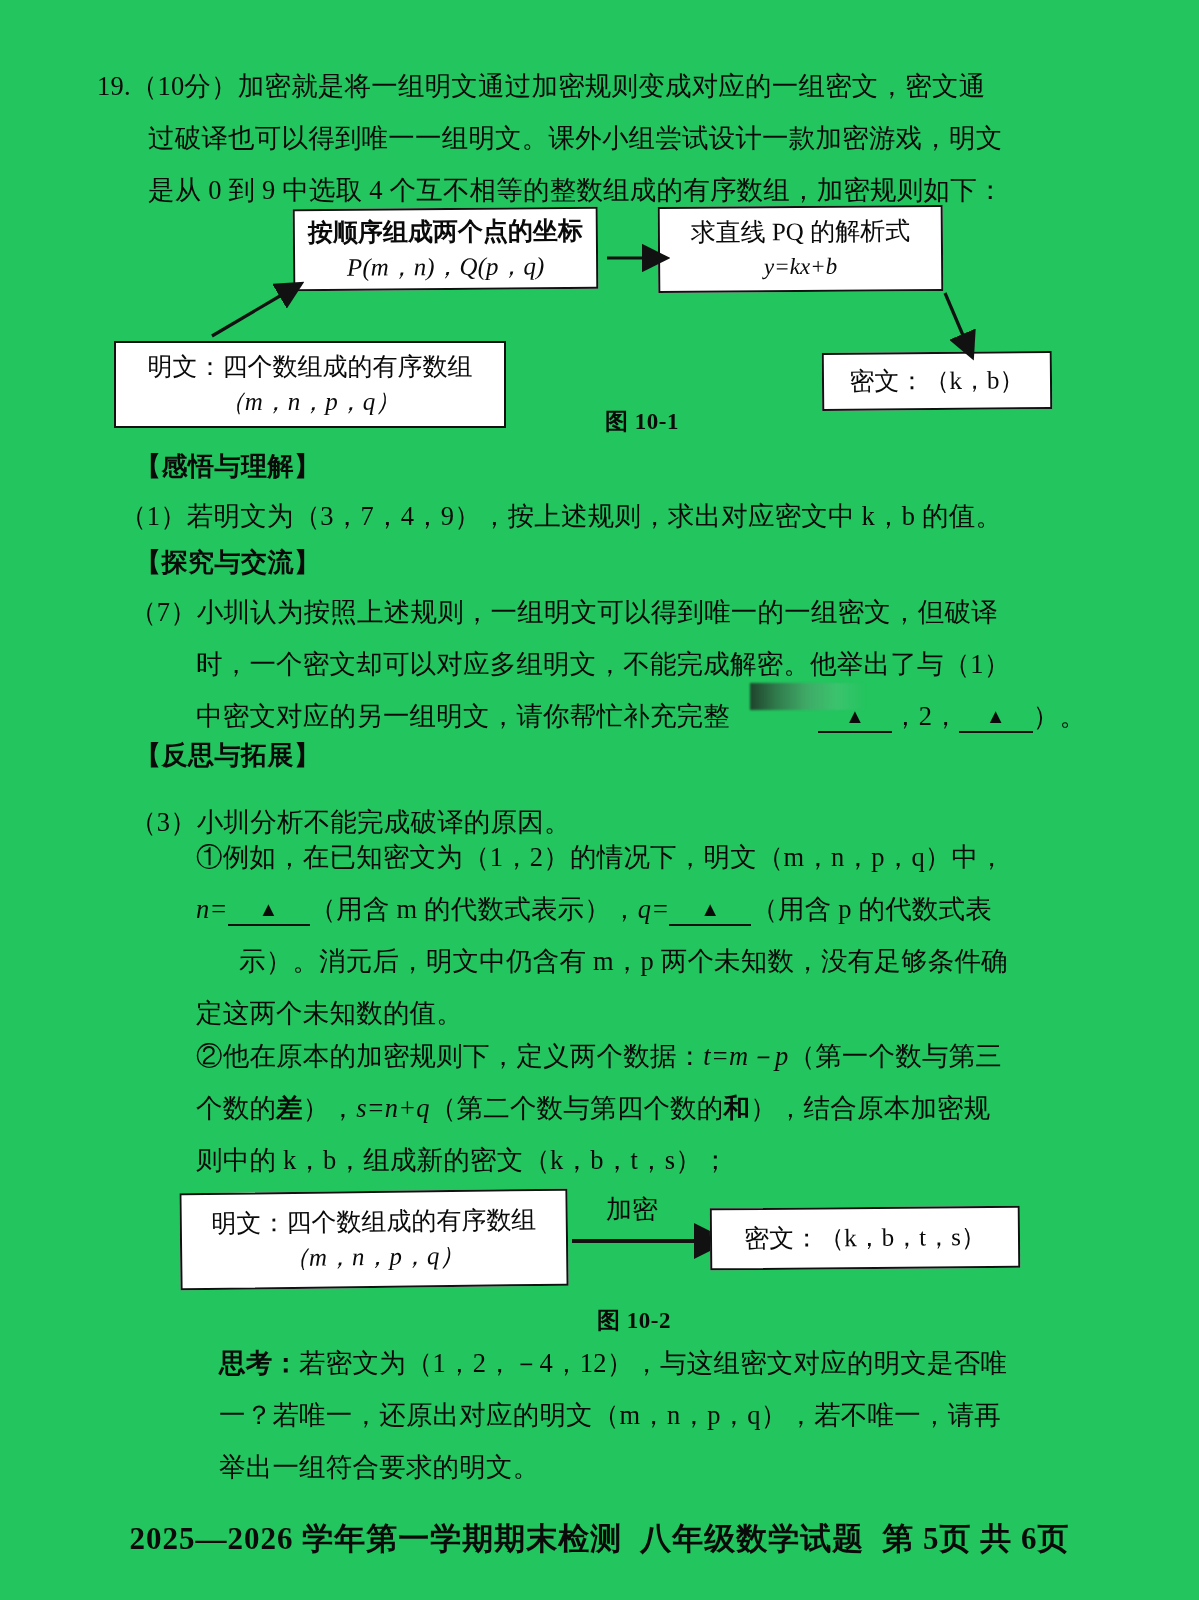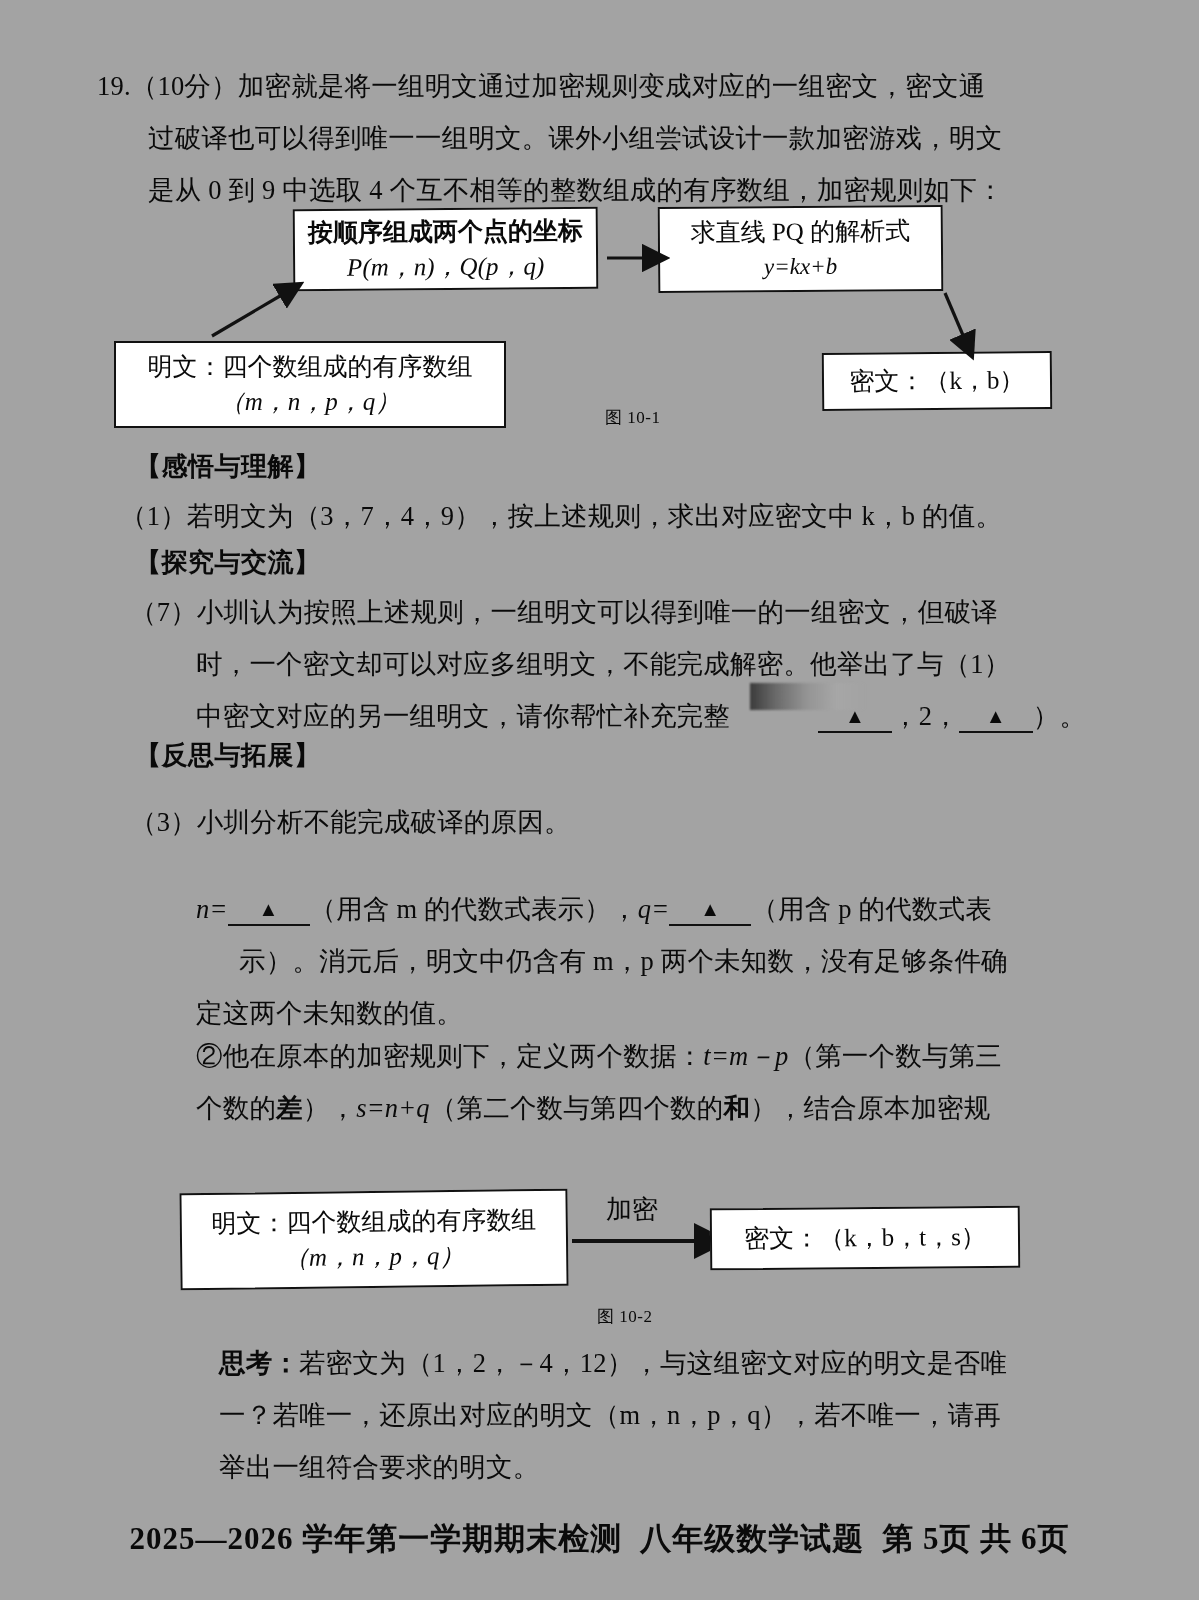--- a/index.html
+++ b/index.html
@@ -9,21 +9,21 @@
     background: #ffffff;
   }
   body {
     font-family: "Liberation Serif", "DejaVu Serif", serif;
     color: #0a0a0a;
   }
   #page {
     position: relative;
     width: 1199px;
     height: 1600px;
-    background: #a3a3a3;
+    background: #22c55e;
     overflow: hidden;
   }
 
   
   .q-line {
     font-size: 26.5px;
     line-height: 52px;
     letter-spacing: 0.2px;
     white-space: nowrap;
   }
@@ -62,22 +62,23 @@
 
   
   .tilt-a { transform: rotate(-0.45deg); }
   .tilt-b { transform: rotate(-0.7deg); }
   .tilt-c { transform: rotate(-0.5deg); }
 
   svg.arrow { position: absolute; overflow: visible; }
 
   .fig-label {
     position: absolute;
-    font-size: 17px;
+    font-size: 23px;
     letter-spacing: 0.5px;
+    font-weight: bold;
   }
 
   
   .blank {
     display: inline-block;
     border-bottom: 2.4px solid #111;
     text-align: center;
     padding: 0 4px 1px 4px;
     line-height: 1;
   }
@@ -188,36 +189,38 @@
 
   <div class="abs q-line" style="left:196px; top:690px;">
     <span>中密文对应的另一组明文，请你帮忙补充完整</span><span class="blank" style="width:66px; margin-left:88px;"><span class="tri">▲</span></span><span>，2，</span><span class="blank" style="width:66px;"><span class="tri">▲</span></span><span>）。</span>
   </div>
 
   <div class="smudge" style="left:750px; top:683px; width:118px; height:27px;"></div>
 
   <div class="abs section-head" style="left:135px; top:733px;">【反思与拓展】</div>
   <div class="abs q-line" style="left:130px; top:796px;">（3）小圳分析不能完成破译的原因。</div>
 
+  <div class="abs q-line" style="left:196px; top:831px;">①例如，在已知密文为（1，2）的情况下，明文（m，n，p，q）中，</div>
 
   <div class="abs q-line" style="left:196px; top:883px;">
     <span class="ital">n=</span><span class="blank" style="width:74px;"><span class="tri">▲</span></span><span>（用含 m 的代数式表示），</span><span class="ital">q=</span><span class="blank" style="width:74px;"><span class="tri">▲</span></span><span>（用含 p 的代数式表</span>
   </div>
 
   <div class="abs q-line" style="left:204px; top:935px;margin-left:35px;">示）。消元后，明文中仍含有 m，p 两个未知数，没有足够条件确</div>
   <div class="abs q-line" style="left:196px; top:987px;">定这两个未知数的值。</div>
 
   <div class="abs q-line" style="left:196px; top:1030px;">
     <span>②他在原本的加密规则下，定义两个数据：</span><span class="ital">t=m－p</span><span>（第一个数与第三</span>
   </div>
 
   <div class="abs q-line" style="left:196px; top:1082px;">
     <span>个数的</span><span class="bold">差</span><span>），</span><span class="ital">s=n+q</span><span>（第二个数与第四个数的</span><span class="bold">和</span><span>），结合原本加密规</span>
   </div>
 
+  <div class="abs q-line" style="left:196px; top:1134px;">则中的 k，b，组成新的密文（k，b，t，s）；</div>
 
   <div>
     <div class="dbox tilt-b" style="left:180px; top:1191px; width:388px; height:97px;">
       <div>明文：四个数组成的有序数组</div>
       <div class="l2 ital">（m，n，p，q）</div>
     </div>
 
     <div class="abs" style="left:606px; top:1192px; font-size:26px;">加密</div>
 
     <svg class="arrow" style="left:0; top:0; width:1199px; height:1600px;">

